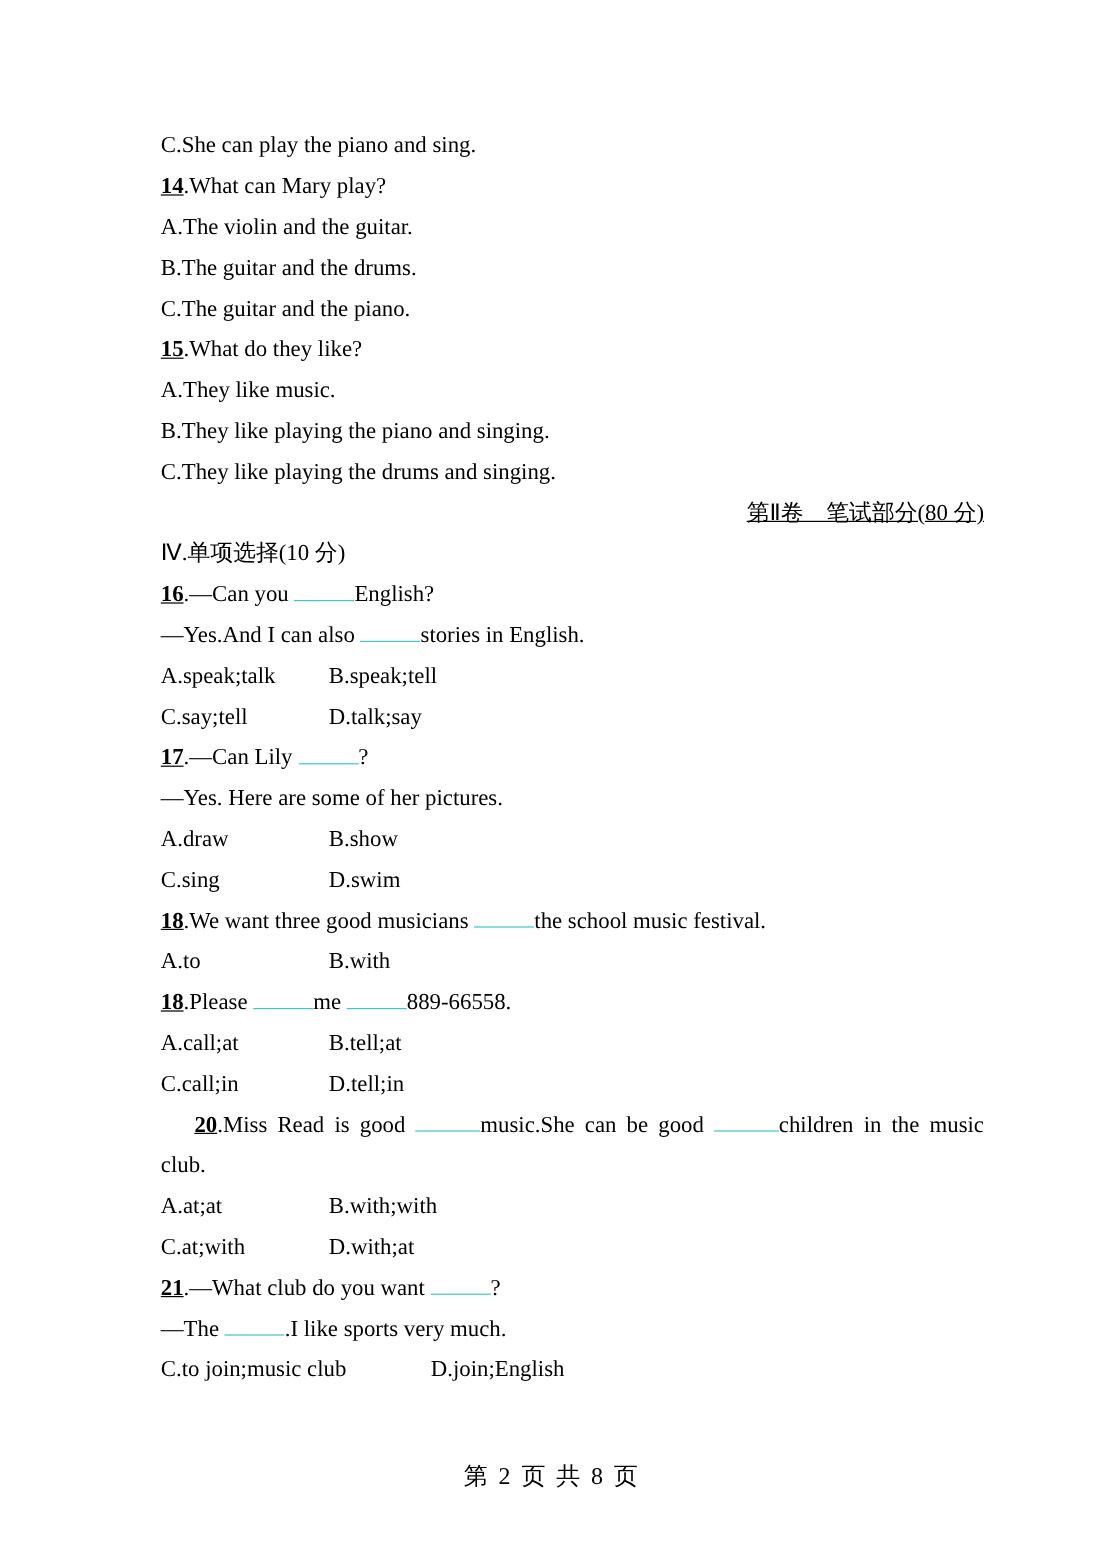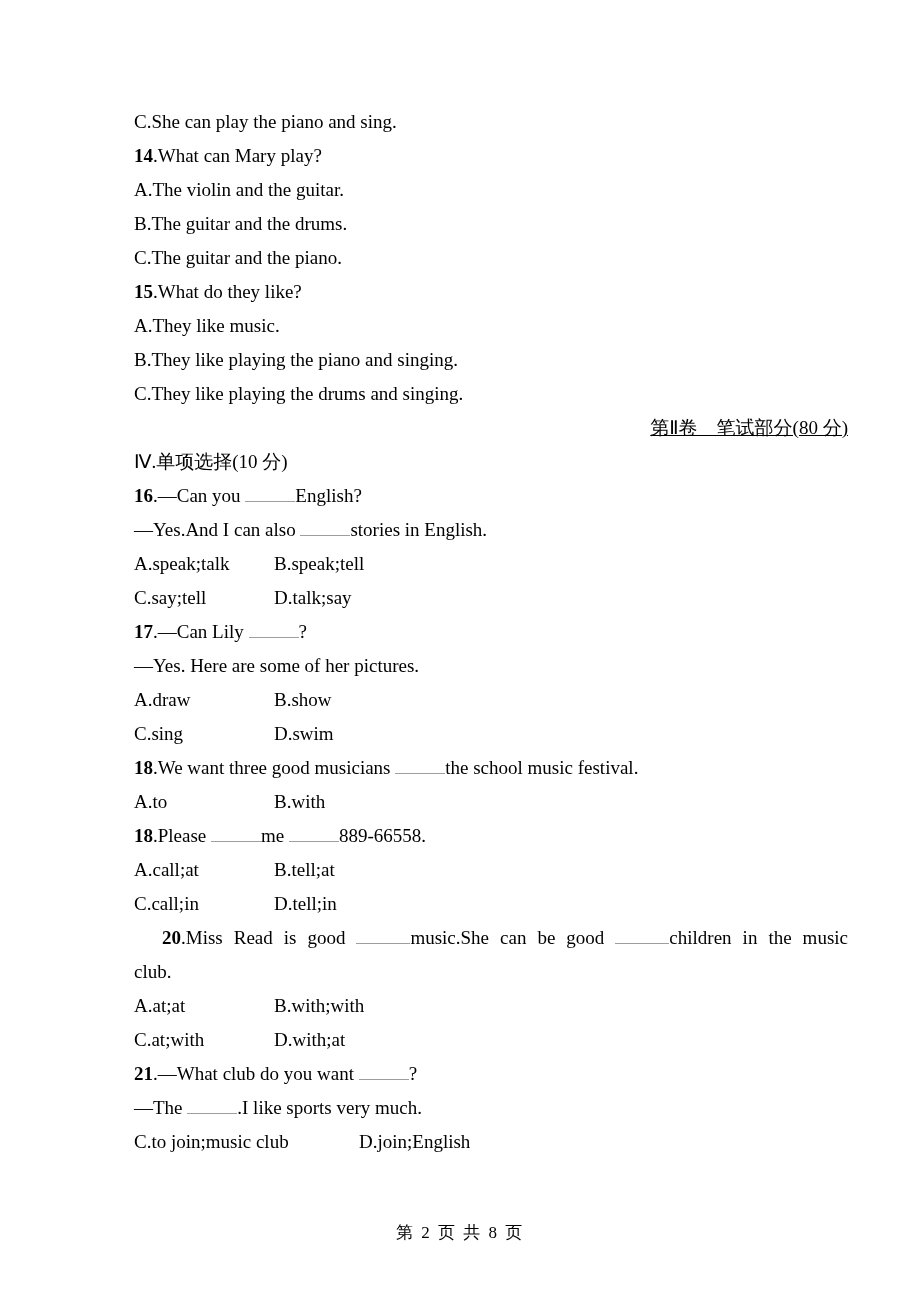--- a/index.html
+++ b/index.html
@@ -6,21 +6,21 @@
     margin: 0;
     padding: 0;
     background: #ffffff;
     font-family: "Times New Roman", "SimSun", serif;
     color: #000000;
   }
   .page {
     width: 920px;
     height: 1302px;
     box-sizing: border-box;
-    padding: 105px 72px 50px 134px;
+    padding: 105px 100px 50px 134px;
     position: relative;
   }
   .line {
     font-size: 19px;
     line-height: 34px;
     text-align: left;
     white-space: nowrap;
   }
   .justify {
     text-align: justify;
@@ -28,36 +28,37 @@
     white-space: normal;
     margin-left: 28px;
   }
   .center {
     text-align: right;
     white-space: normal;
     text-decoration: underline;
   }
   .num {
     font-weight: bold;
+    text-decoration: underline;
   }
   .blank {
     display: inline-block;
     border-bottom: 1px solid #42c5c5;
     height: 0.95em;
     vertical-align: baseline;
   }
   .blank-50 { width: 50px; }
   .blank-54 { width: 54px; }
   .footer {
     position: absolute;
     bottom: 58px;
     left: 0;
     width: 100%;
     text-align: center;
-    font-size: 17px;
+    font-size: 20px;
     letter-spacing: 2px;
     color: #000;
     font-family: "SimSun", serif;
   }
   .optA {
     display: inline-block;
     width: 140px;
   }
 </style>
 </head>

